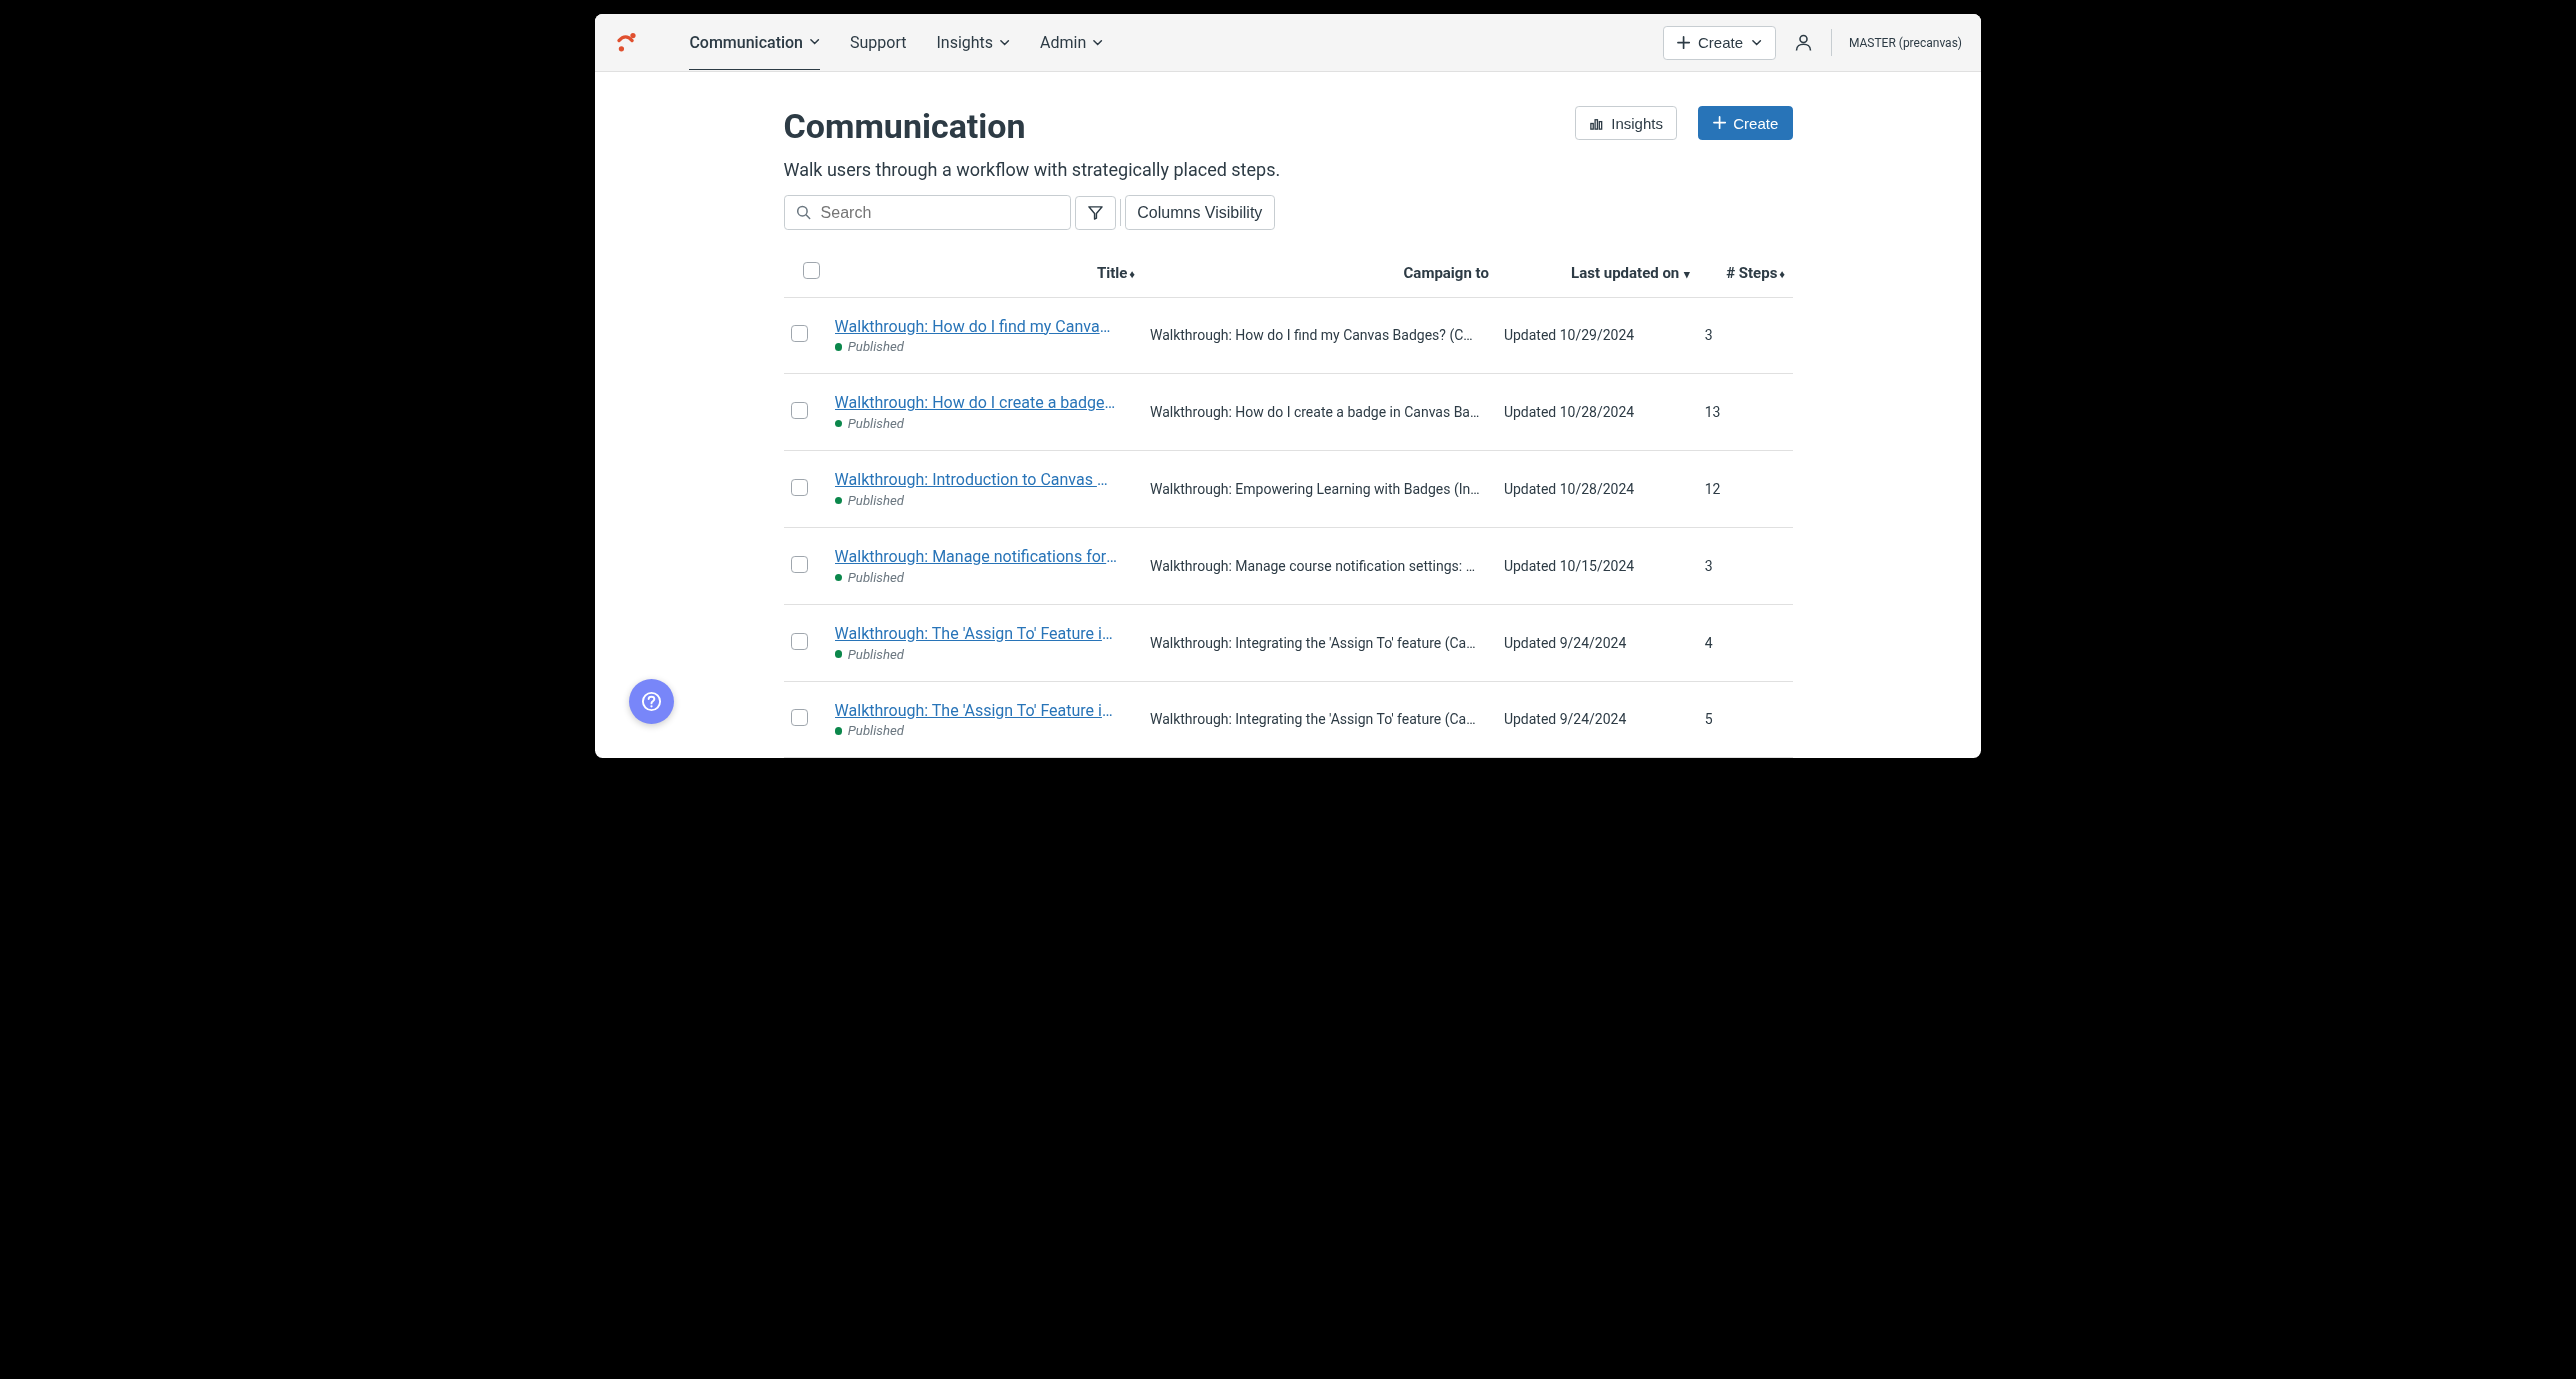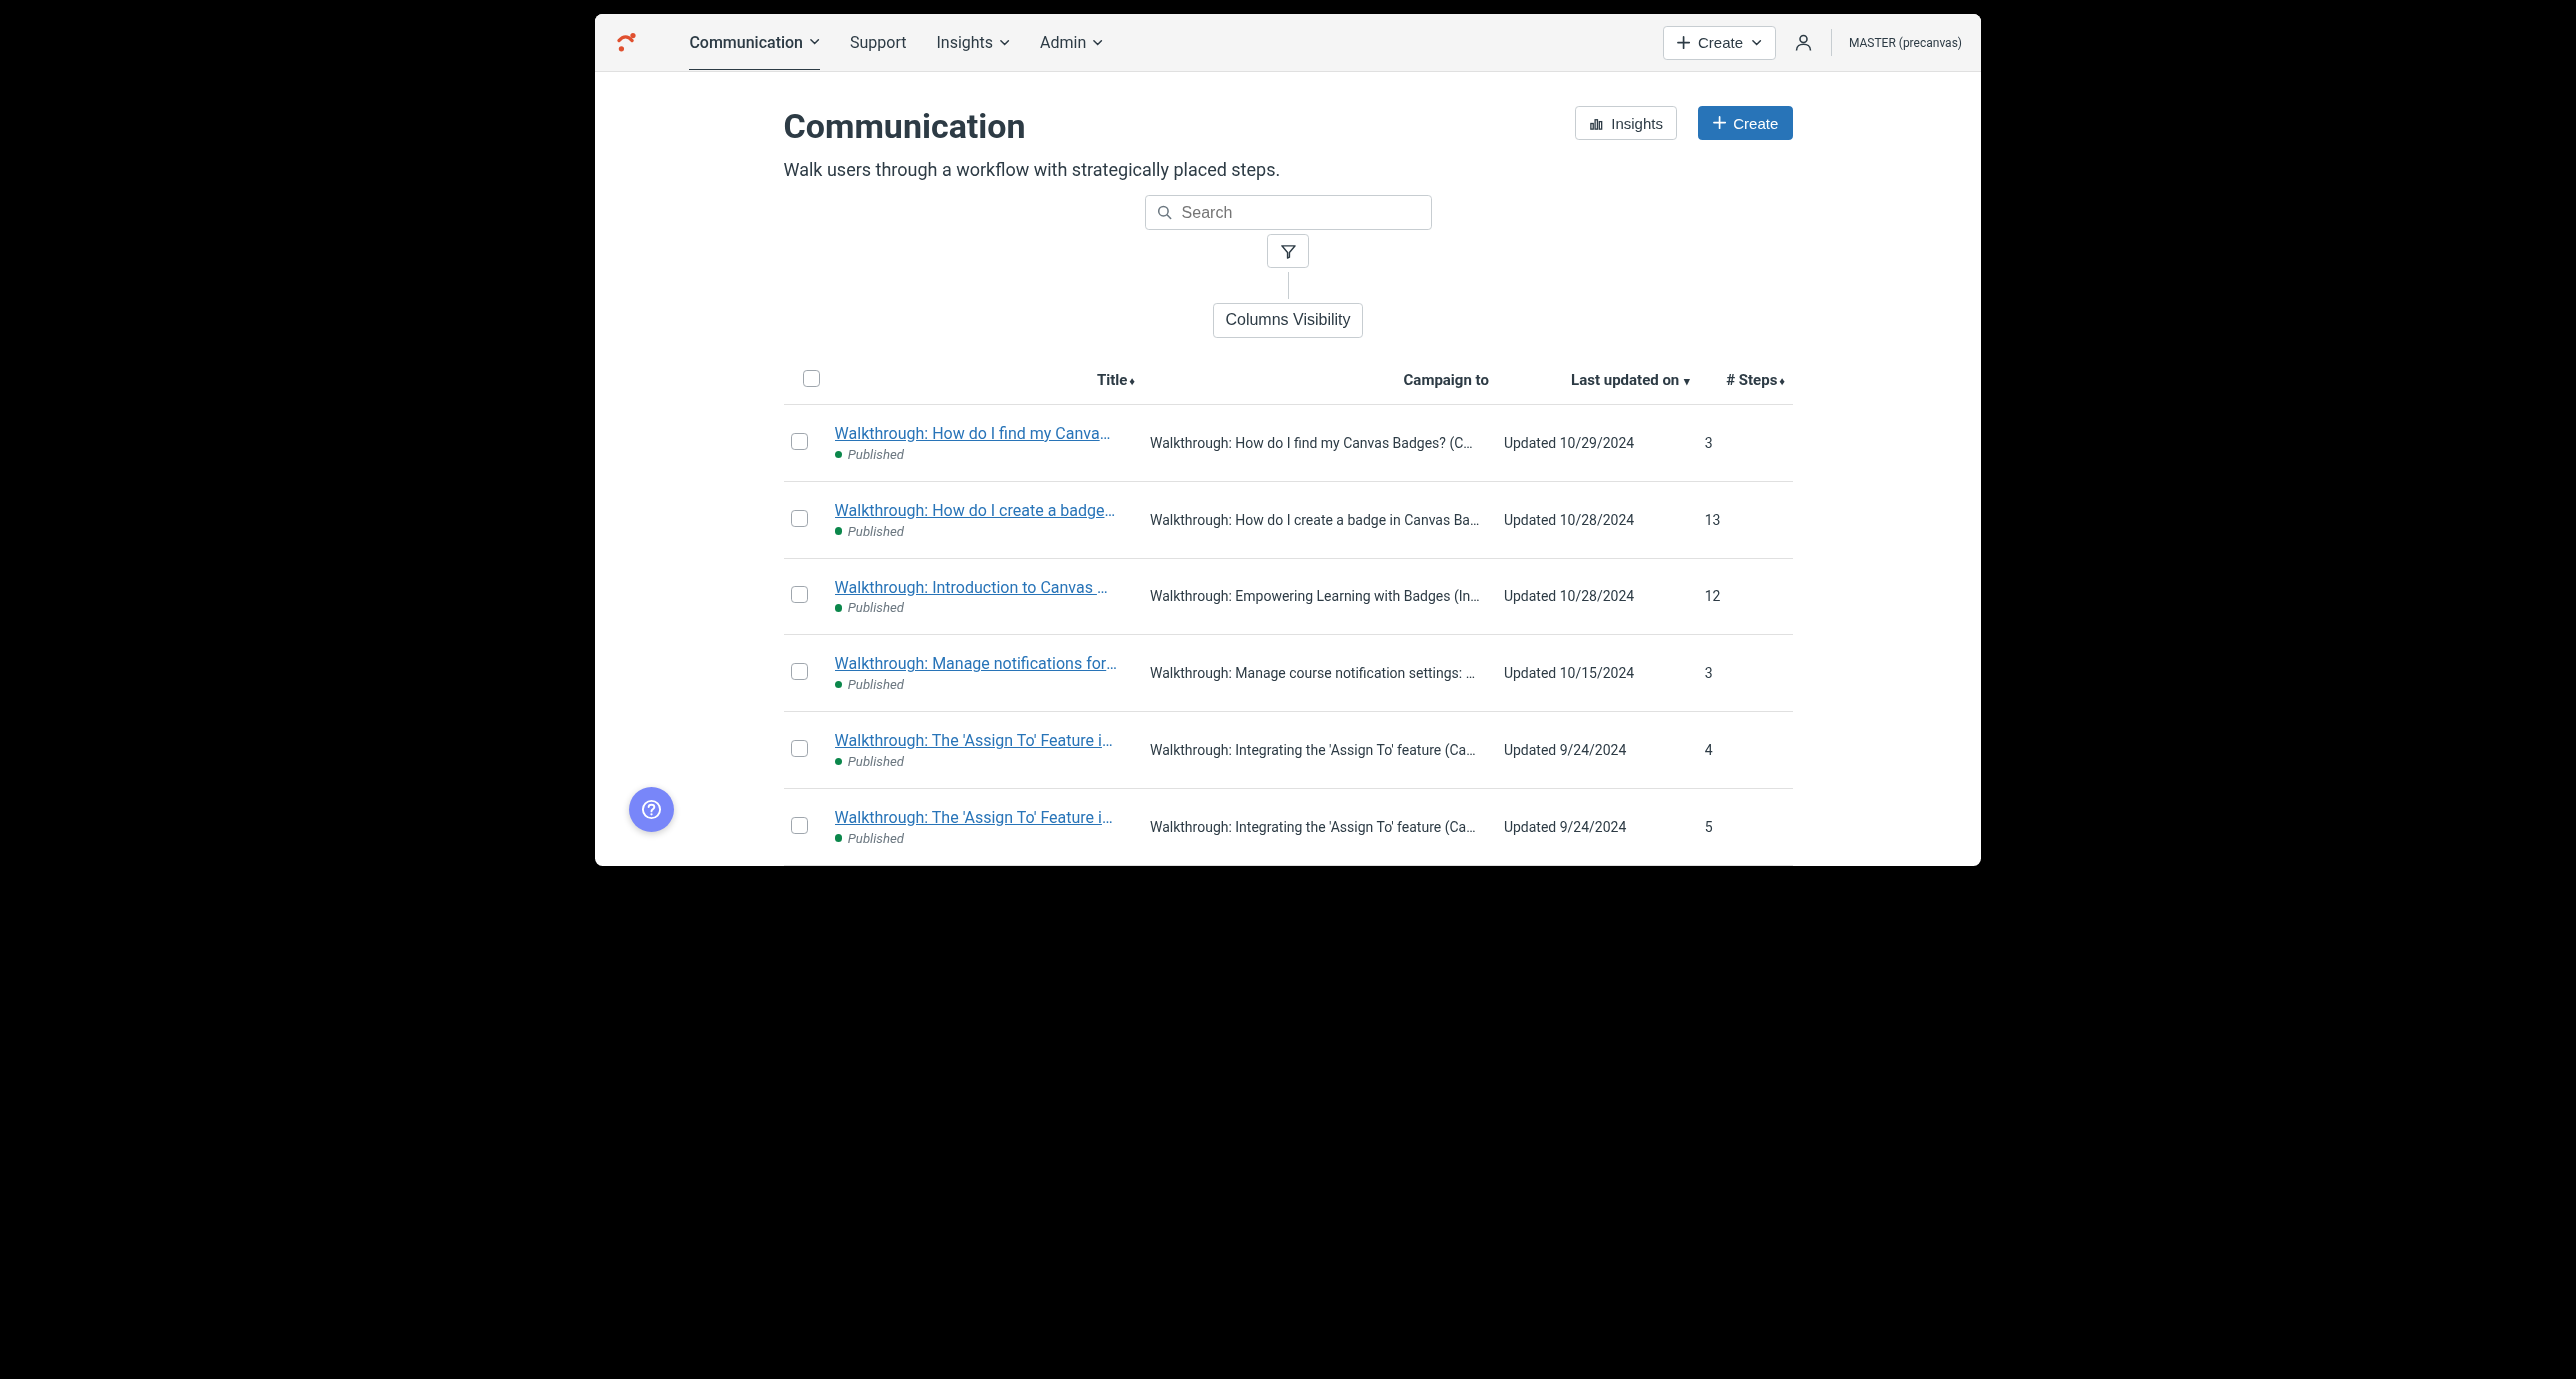--- a/index.html
+++ b/index.html
@@ -50,21 +50,21 @@
   .user-icon { width: 21px; height: 21px; cursor: pointer; }
   .divider-v { width: 0.9px; height: 26.4px; background: #C7CDD1; }
   .username { font-size: 12px; color: #2D3B45; }
   .content { padding: 34px 0 0 0; max-width: 1009px; margin: 0 auto; }
   .page-title { font-size: 34px; font-weight: 700; color: #2D3B45; margin-bottom: 13.2px; }
   .header-row { display: flex; justify-content: space-between; align-items: flex-start; }
   .subtitle { font-size: 18px; color: #2D3B45; margin-bottom: 15px; }
   .status-line { font-size: 14px; color: #6B7780; margin-bottom: 22.6px; }
   .status-line .sep { margin: 0 5.7px; color: #C7CDD1; }
   .action-buttons { display: flex; gap: 11.3px; }
-  .toolbar { display: flex; align-items: center; gap: 4px; margin-bottom: 19px; flex-direction: column; }
+  .toolbar { display: flex; align-items: center; gap: 4px; margin-bottom: 19px; }
   .search-wrap {
     display: flex; align-items: center; gap: 9.4px;
     border: 0.9px solid #C7CDD1; border-radius: 3.8px;
     padding: 7.5px 11.3px; width: 287px;
   }
   .search-wrap input {
     border: none; outline: none; font-size: 16px; width: 100%; background: transparent;
   }
   .filter-btn, .cols-btn {
     border: 0.9px solid #C7CDD1; border-radius: 3.8px; background: #fff;

